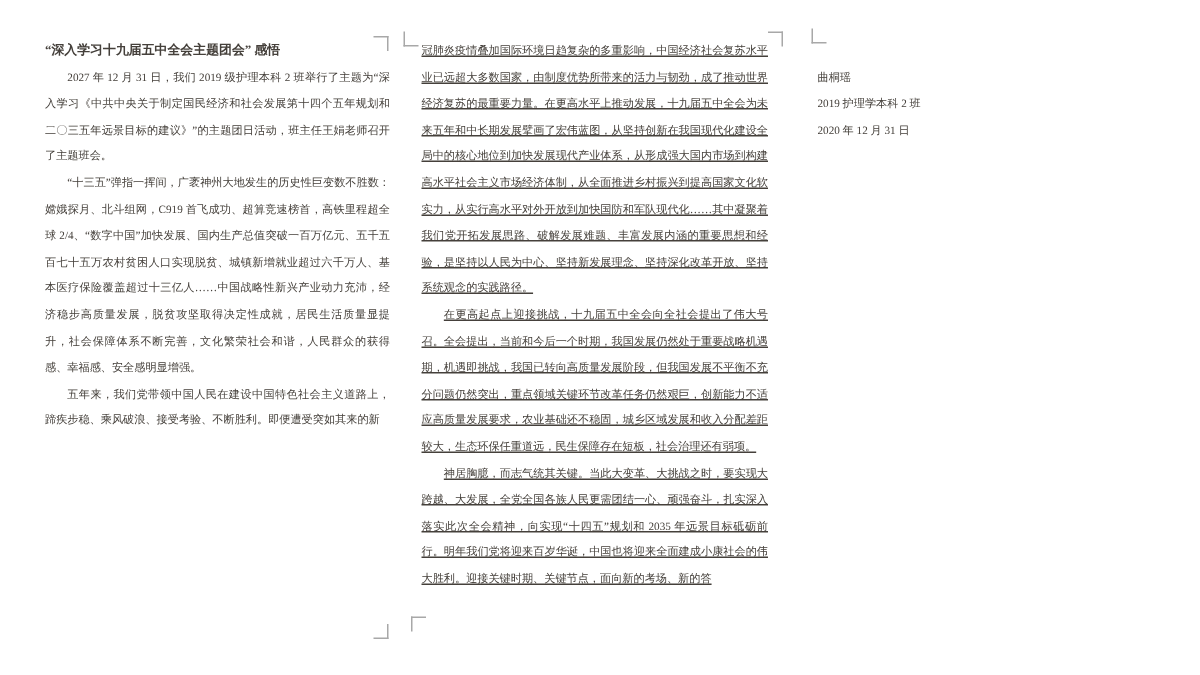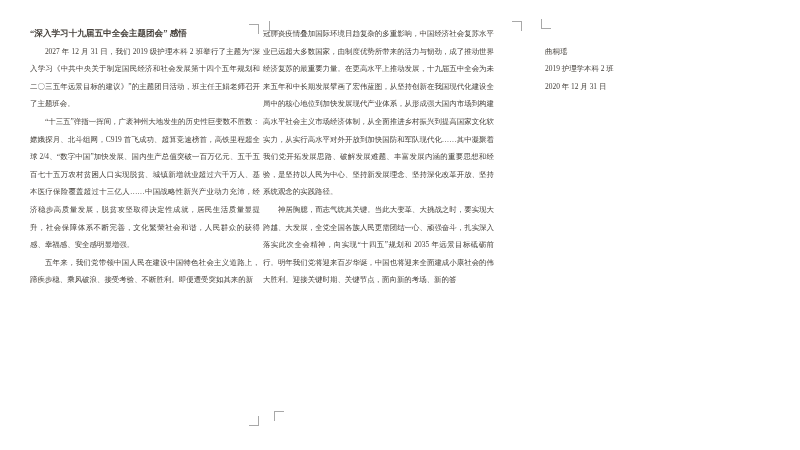--- a/index.html
+++ b/index.html
@@ -4,21 +4,21 @@
 <style>
   html,body { margin:0; padding:0; }
   .canvas {
     position:relative; width:800px; height:450px;
     background:#ffffff; overflow:hidden;
     font-family:"Liberation Serif","DejaVu Serif",serif;
     color:#45403b;
   }
   .page { position:absolute; top:25px; }
   #page-1 { left:30px;  width:230px; }
-  #page-2 { left:263px; width:231px; }
+  #page-2 { left:281px; width:231px;text-decoration:underline; }
   #page-3 { left:545px; width:233px; }
 
   .page p {
     margin:0;
     font-size:7.45px;
     line-height:17.6px;
     text-align:justify;
     letter-spacing:0;
   }
   .doc-title {
@@ -46,20 +46,21 @@
 
   <div class="page" id="page-1">
     <p class="doc-title">“深入学习十九届五中全会主题团会” 感悟</p>
     <p class="ind">2027 年 12 月 31 日，我们 2019 级护理本科 2 班举行了主题为“深入学习《中共中央关于制定国民经济和社会发展第十四个五年规划和二〇三五年远景目标的建议》”的主题团日活动，班主任王娟老师召开了主题班会。</p>
     <p class="ind">“十三五”弹指一挥间，广袤神州大地发生的历史性巨变数不胜数：嫦娥探月、北斗组网，C919 首飞成功、超算竞速榜首，高铁里程超全球 2/4、“数字中国”加快发展、国内生产总值突破一百万亿元、五千五百七十五万农村贫困人口实现脱贫、城镇新增就业超过六千万人、基本医疗保险覆盖超过十三亿人……中国战略性新兴产业动力充沛，经济稳步高质量发展，脱贫攻坚取得决定性成就，居民生活质量显提升，社会保障体系不断完善，文化繁荣社会和谐，人民群众的获得感、幸福感、安全感明显增强。</p>
     <p class="ind">五年来，我们党带领中国人民在建设中国特色社会主义道路上，蹄疾步稳、乘风破浪、接受考验、不断胜利。即便遭受突如其来的新</p>
   </div>
 
   <div class="page" id="page-2">
     <p>冠肺炎疫情叠加国际环境日趋复杂的多重影响，中国经济社会复苏水平业已远超大多数国家，由制度优势所带来的活力与韧劲，成了推动世界经济复苏的最重要力量。在更高水平上推动发展，十九届五中全会为未来五年和中长期发展擘画了宏伟蓝图，从坚持创新在我国现代化建设全局中的核心地位到加快发展现代产业体系，从形成强大国内市场到构建高水平社会主义市场经济体制，从全面推进乡村振兴到提高国家文化软实力，从实行高水平对外开放到加快国防和军队现代化……其中凝聚着我们党开拓发展思路、破解发展难题、丰富发展内涵的重要思想和经验，是坚持以人民为中心、坚持新发展理念、坚持深化改革开放、坚持系统观念的实践路径。</p>
+    <p class="ind">在更高起点上迎接挑战，十九届五中全会向全社会提出了伟大号召。全会提出，当前和今后一个时期，我国发展仍然处于重要战略机遇期，机遇即挑战，我国已转向高质量发展阶段，但我国发展不平衡不充分问题仍然突出，重点领域关键环节改革任务仍然艰巨，创新能力不适应高质量发展要求，农业基础还不稳固，城乡区域发展和收入分配差距较大，生态环保任重道远，民生保障存在短板，社会治理还有弱项。</p>
     <p class="ind">神居胸臆，而志气统其关键。当此大变革、大挑战之时，要实现大跨越、大发展，全党全国各族人民更需团结一心、顽强奋斗，扎实深入落实此次全会精神，向实现“十四五”规划和 2035 年远景目标砥砺前行。明年我们党将迎来百岁华诞，中国也将迎来全面建成小康社会的伟大胜利。迎接关键时期、关键节点，面向新的考场、新的答</p>
   </div>
 
   <div class="page" id="page-3">
     <p class="sig-name">曲桐瑶</p>
     <p class="sig-class">2019 护理学本科 2 班</p>
     <p class="sig-date">2020 年 12 月 31 日</p>
   </div>
 
   <div class="mark tr" style="left:249px; top:24px;"></div>

